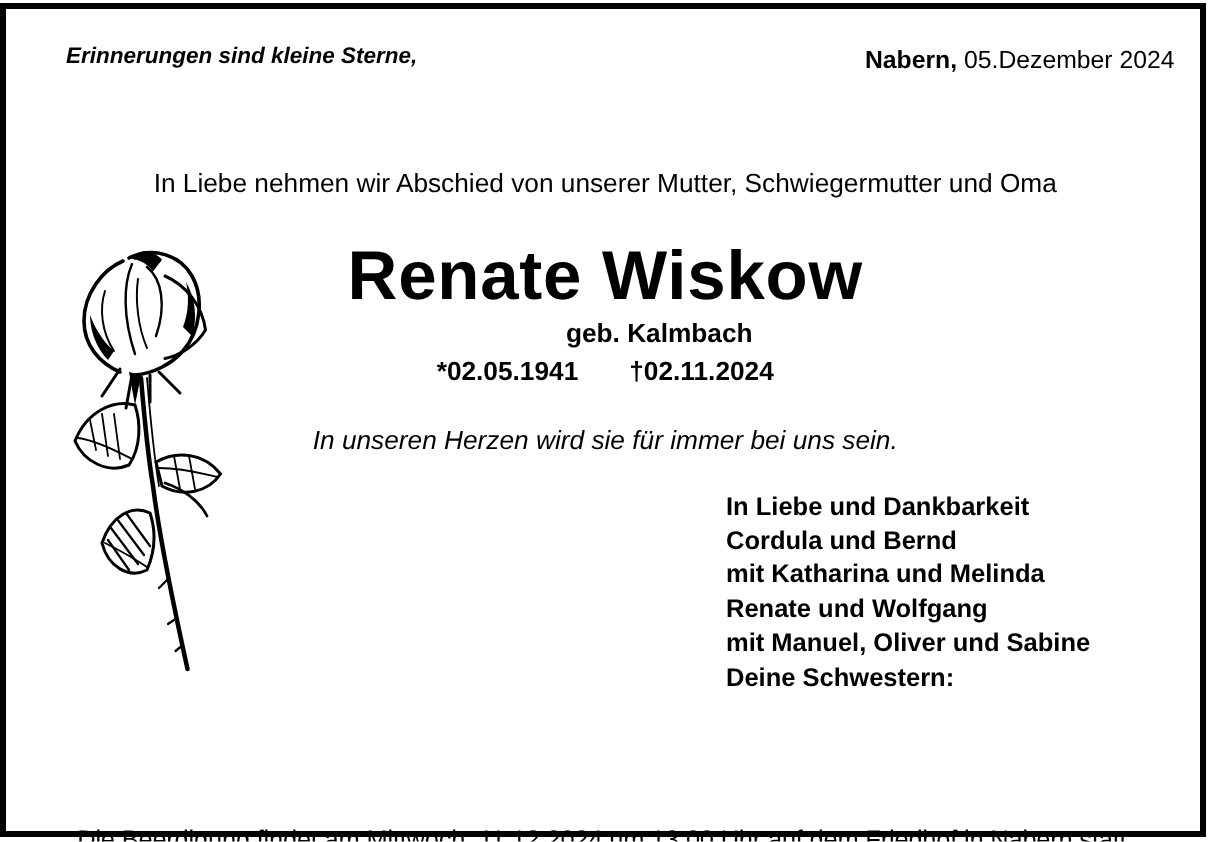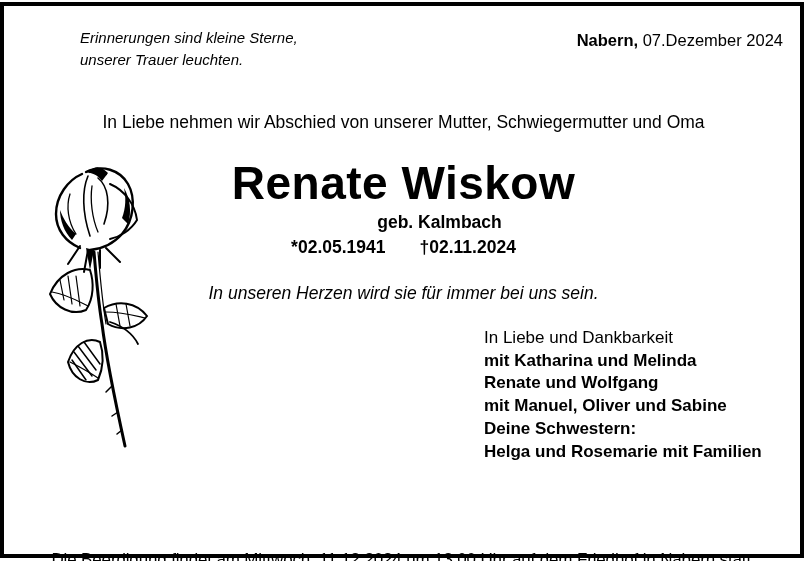--- a/index.html
+++ b/index.html
@@ -18,25 +18,24 @@
   .frame {
     position: absolute;
     left: 0; top: 2px; right: 3px; bottom: 3px;
     border: 4px solid #000;
     pointer-events: none;
   }
   .quote {
     position: absolute;
     left: 44px; top: 27px;
     font-style: italic;
-    font-weight: 400;
+    font-weight: 700;
     font-size: 15px;
     line-height: 22px;
     white-space: nowrap;
-    margin-left: 36px;
   }
   .dateline {
     position: absolute;
     top: 31px; right: 24px;
     font-size: 16.5px;
     white-space: nowrap;
   }
   .dateline .place { font-weight: bold; }
   .center-line {
     position: absolute;
@@ -51,67 +50,66 @@
   .dates .birth { margin-right: 34px; }
   .memorial{ top: 283px; font-size: 17.5px; font-style: italic; }
   .mourners {
     position: absolute;
     left: 484px; top: 327px;
     font-size: 17px;
     line-height: 22.7px;
     white-space: nowrap;
   }
   .mourners .m-line { font-weight: bold; }
-  .mourners .m-intro { font-weight: normal; }
+  .mourners .m-intro { font-weight: bold; }
   .funeral {
     top: 506px;
     font-size: 17px;
     letter-spacing: -0.15px;
     margin-top: 44px;
   }
   .rose {
     position: absolute;
     left: 40px; top: 163px;
     width: 135px; height: 297px;
   }
   .rose svg { width: 100%; height: 100%; }
 </style>
 </head>
 <body>
 
 <div class="frame"></div>
 
 <div class="quote">
   <div>Erinnerungen sind kleine Sterne,</div>
-  <div>unserer Trauer leuchten.</div>
 </div>
 
 <div class="dateline">
-  <span class="place">Nabern,</span><span> 07.Dezember 2024</span>
+  <span class="place">Nabern,</span><span> 05.Dezember 2024</span>
 </div>
 
 <div class="center-line intro">In Liebe nehmen wir Abschied von unserer Mutter, Schwiegermutter und Oma</div>
 
 <div class="center-line name">Renate Wiskow</div>
 
 <div class="center-line gebline">geb. Kalmbach</div>
 
 <div class="center-line dates">
   <span class="birth">*02.05.1941</span><span>†02.11.2024</span>
 </div>
 
 <div class="center-line memorial">In unseren Herzen wird sie für immer bei uns sein.</div>
 
 <div class="mourners">
   <div class="m-intro">In Liebe und Dankbarkeit</div>
+  <div class="m-line">Cordula und Bernd</div>
   <div class="m-line">mit Katharina und Melinda</div>
   <div class="m-line">Renate und Wolfgang</div>
   <div class="m-line">mit Manuel, Oliver und Sabine</div>
   <div class="m-line">Deine Schwestern:</div>
-  <div class="m-line">Helga und Rosemarie mit Familien</div>
 </div>
 
 <div class="center-line funeral">Die Beerdigung findet am Mittwoch, 11.12.2024 um 13.00 Uhr auf dem Friedhof in Nabern statt.</div>
 
 <div class="rose">
   <span>
   <svg viewBox="0 0 135 295" xmlns="http://www.w3.org/2000/svg" fill="none" stroke="#000" stroke-linecap="round">
 
     <path d="M42,10 C28,16 16,32 16,50 C16,66 26,78 40,84" stroke-width="2.4"></path>
     <path d="M46,8 C62,0 80,6 88,20 C96,34 94,56 82,70 C74,79 62,85 50,86" stroke-width="2.4"></path>

